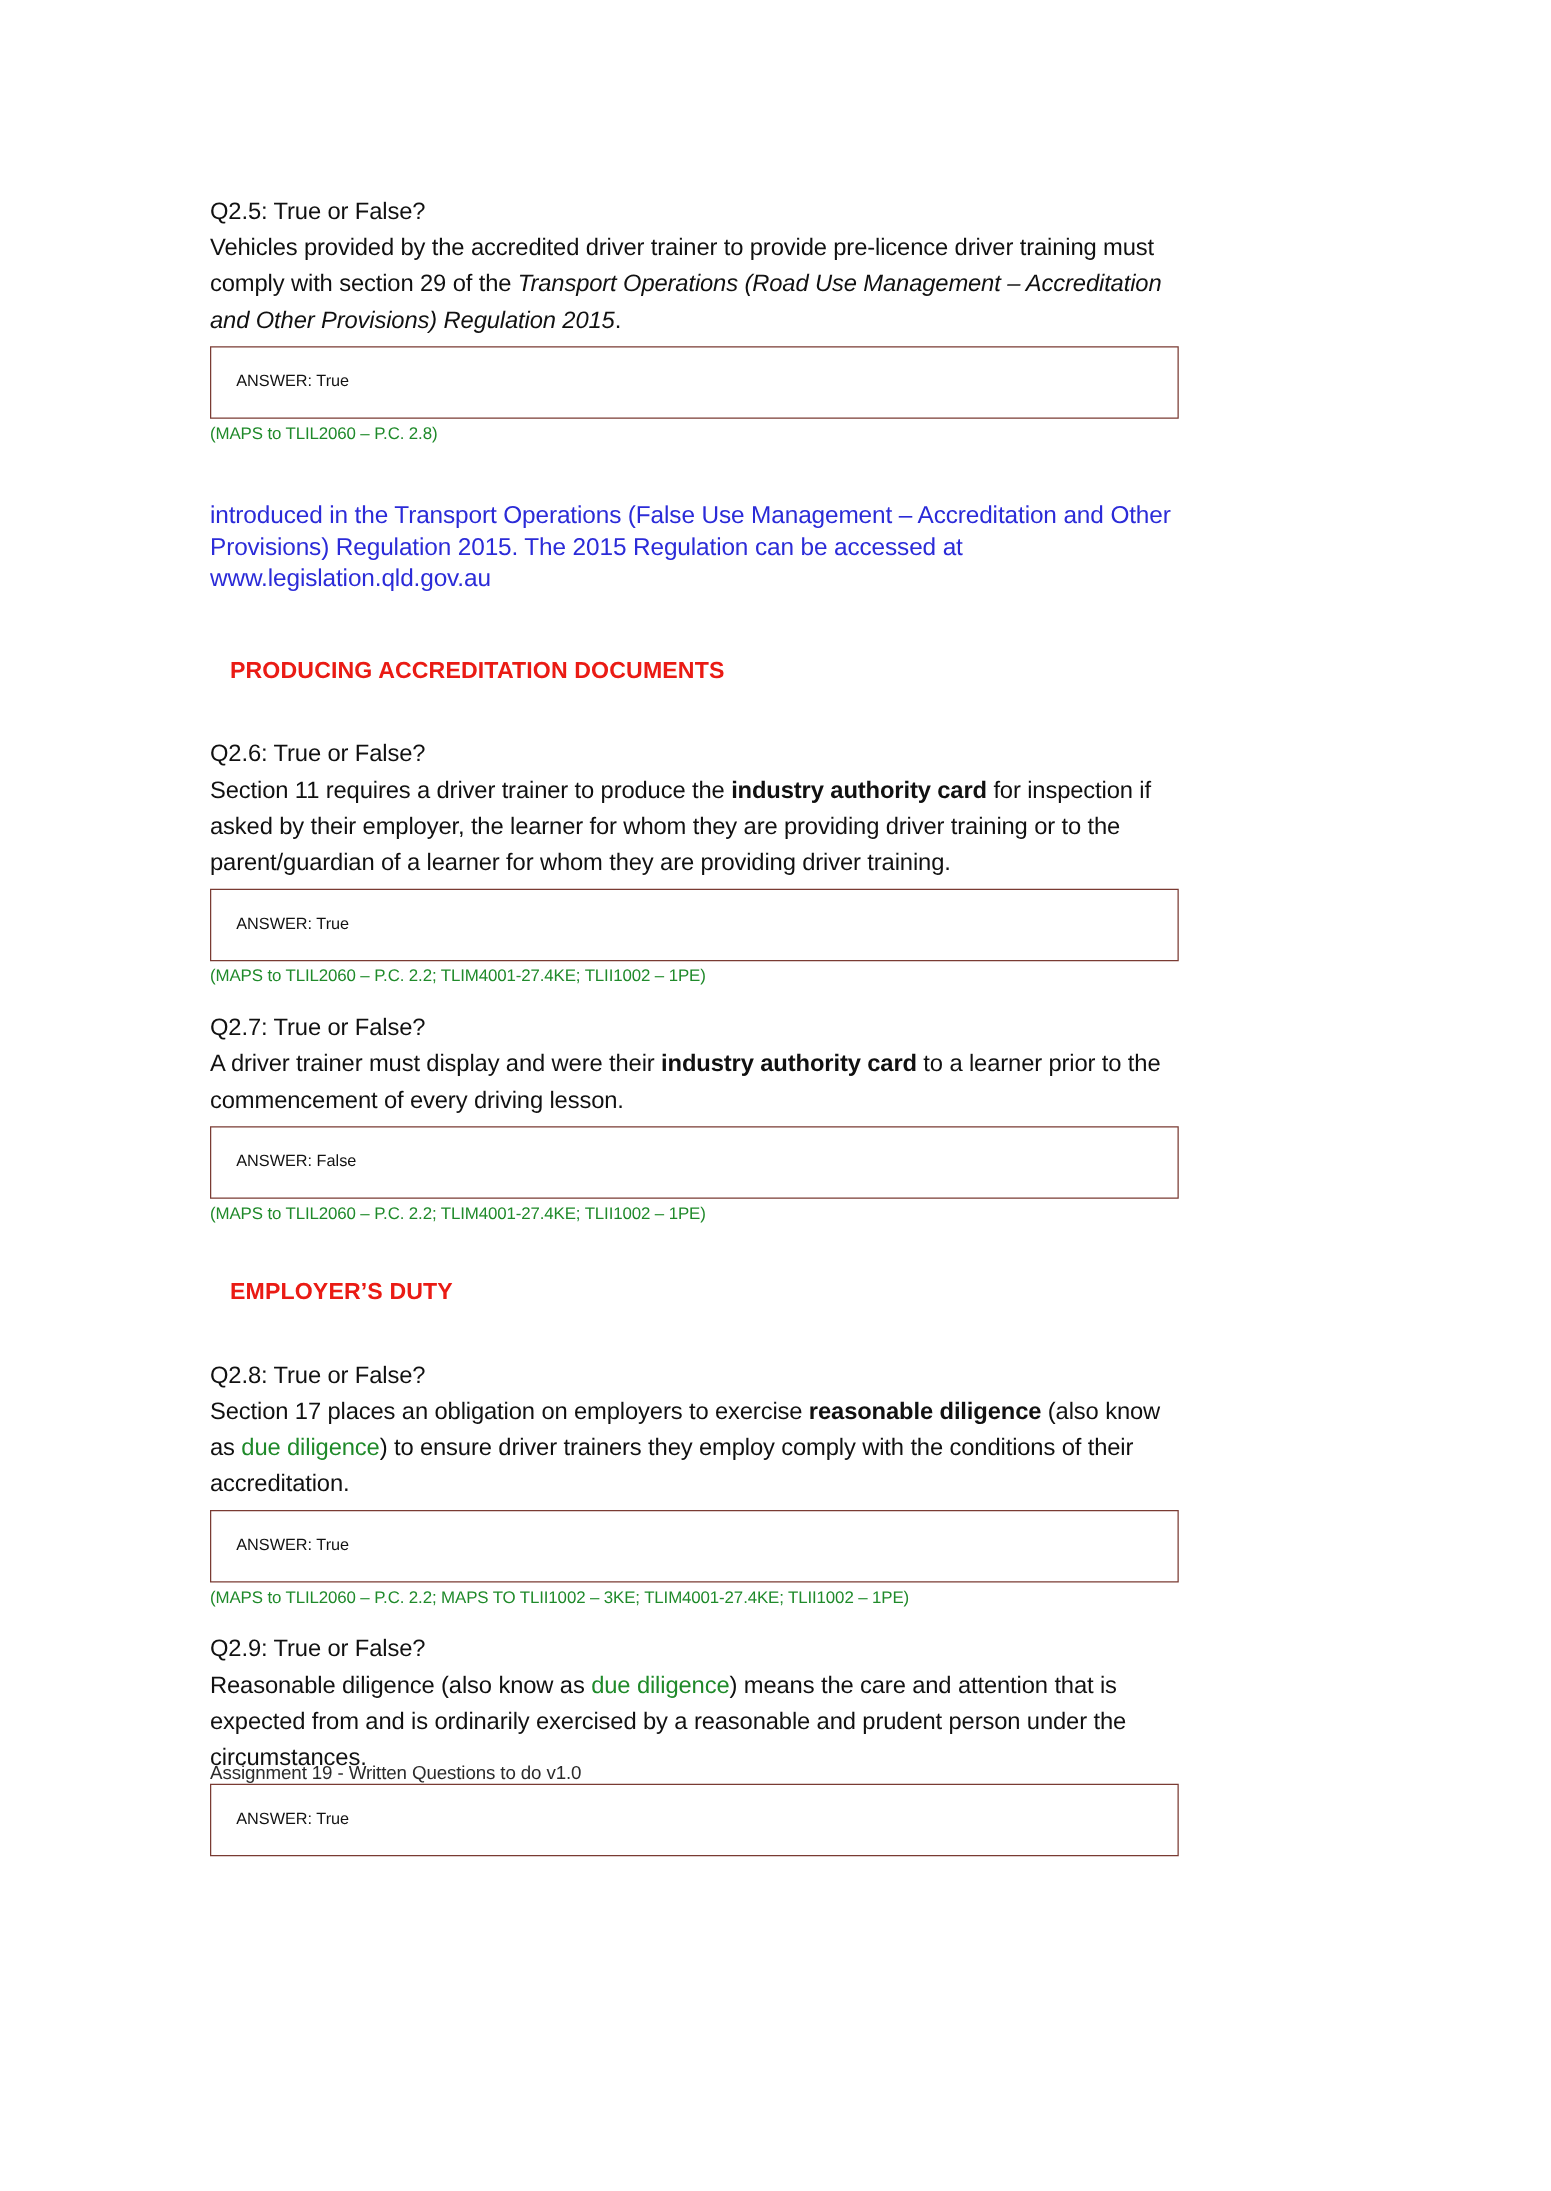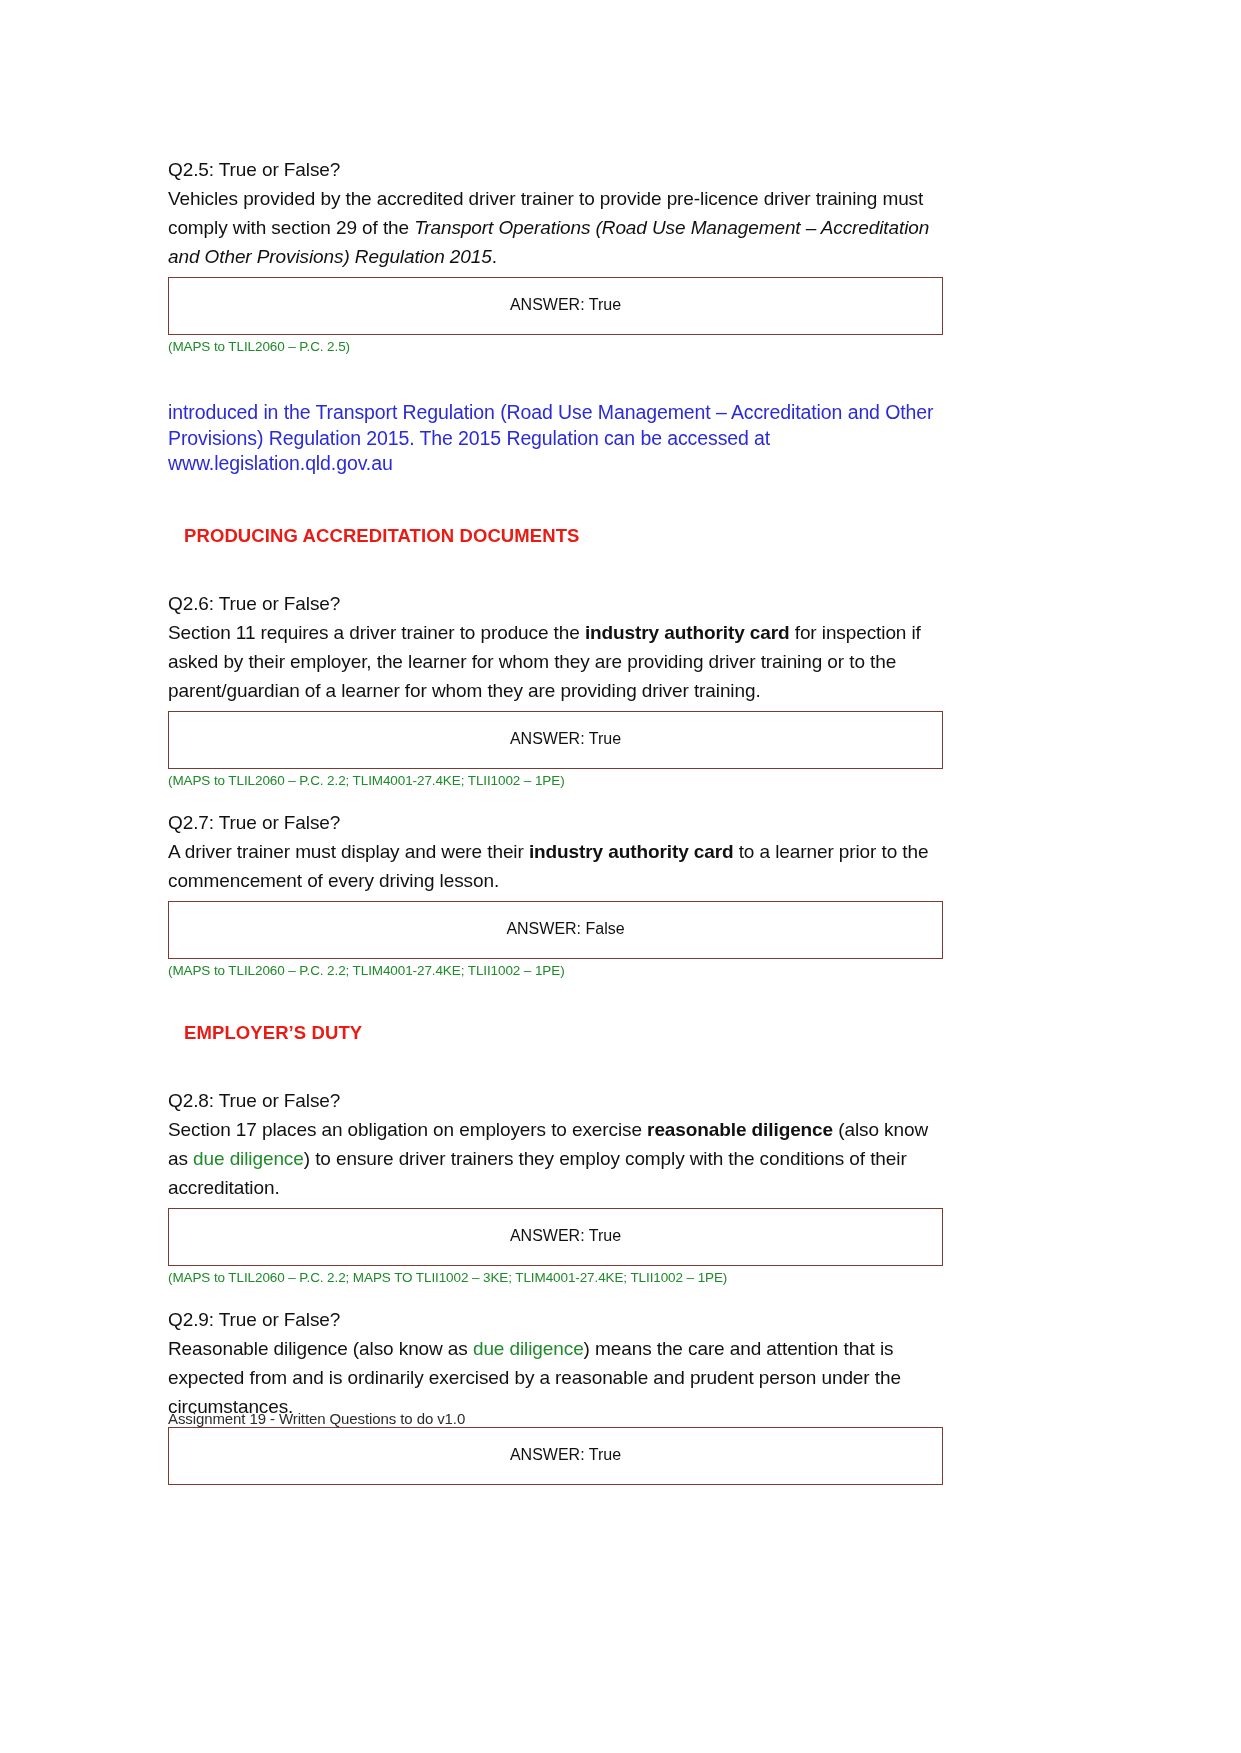--- a/index.html
+++ b/index.html
@@ -47,24 +47,23 @@
 
   .answer-box {
     border: 1.2px solid #7a3b33;
     box-sizing: border-box;
     margin-top: 6px;
     padding: 14px 0 14px 20px;
     min-height: 58px;
     background: #ffffff;
   }
   .answer-text {
-    font-size: 16px;
+    font-size: 13px;
     line-height: 26px;
     color: #111111;
-    text-align: center;
   }
   .cite {
     font-size: 13.5px;
     line-height: 18px;
     color: #1f8a2a;
     margin-top: 3px;
     letter-spacing: -0.1px;
   }
   .blue-para {
     font-size: 19.5px;
@@ -99,27 +98,27 @@
 
 <div class="page">
   <div class="content">
 
     <div>
       <p class="q-line">Q2.5: True or False?</p>
       <p class="body-text"><span>Vehicles provided by the accredited driver trainer to provide pre-licence driver training must comply with section 29 of the </span><span class="italic">Transport Operations (Road Use Management – Accreditation and Other Provisions) Regulation 2015</span><span>.</span></p>
       <div class="answer-box">
         <div class="answer-text">ANSWER: True</div>
       </div>
-      <div class="cite">(MAPS to TLIL2060 – P.C. 2.5)</div>
+      <div class="cite">(MAPS to TLIL2060 – P.C. 2.8)</div>
     </div>
 
     <div class="gap-xl"></div>
 
     <div>
-      <p class="blue-para">introduced in the Transport Regulation (Road Use Management – Accreditation and Other</p>
+      <p class="blue-para">introduced in the Transport Operations (False Use Management – Accreditation and Other</p>
       <p class="blue-para">Provisions) Regulation 2015. The 2015 Regulation can be accessed at</p>
       <p class="blue-para">www.legislation.qld.gov.au</p>
     </div>
 
     <div class="gap-lg"></div>
 
     <h2 class="red-heading">PRODUCING ACCREDITATION DOCUMENTS</h2>
 
     <div class="gap-md"></div>
 

